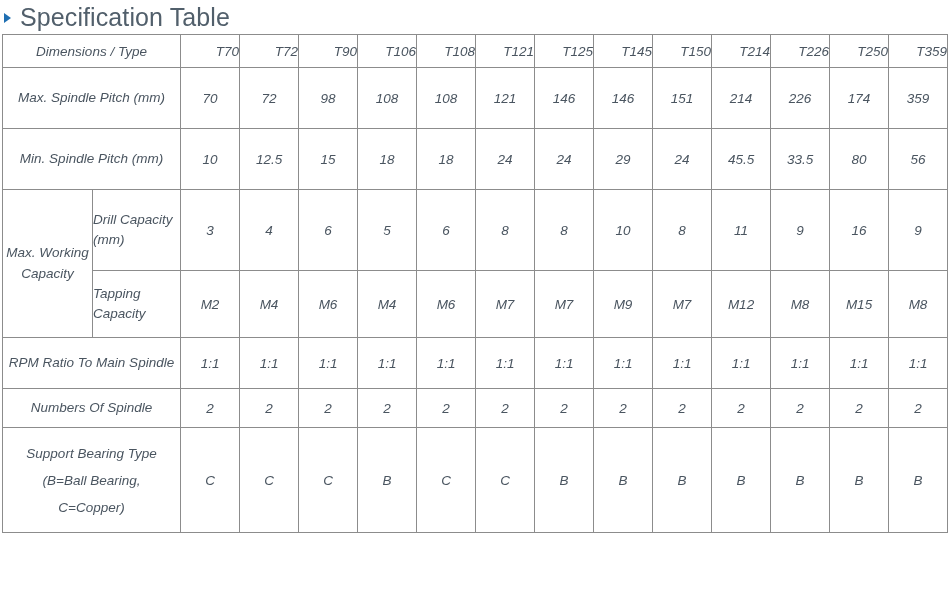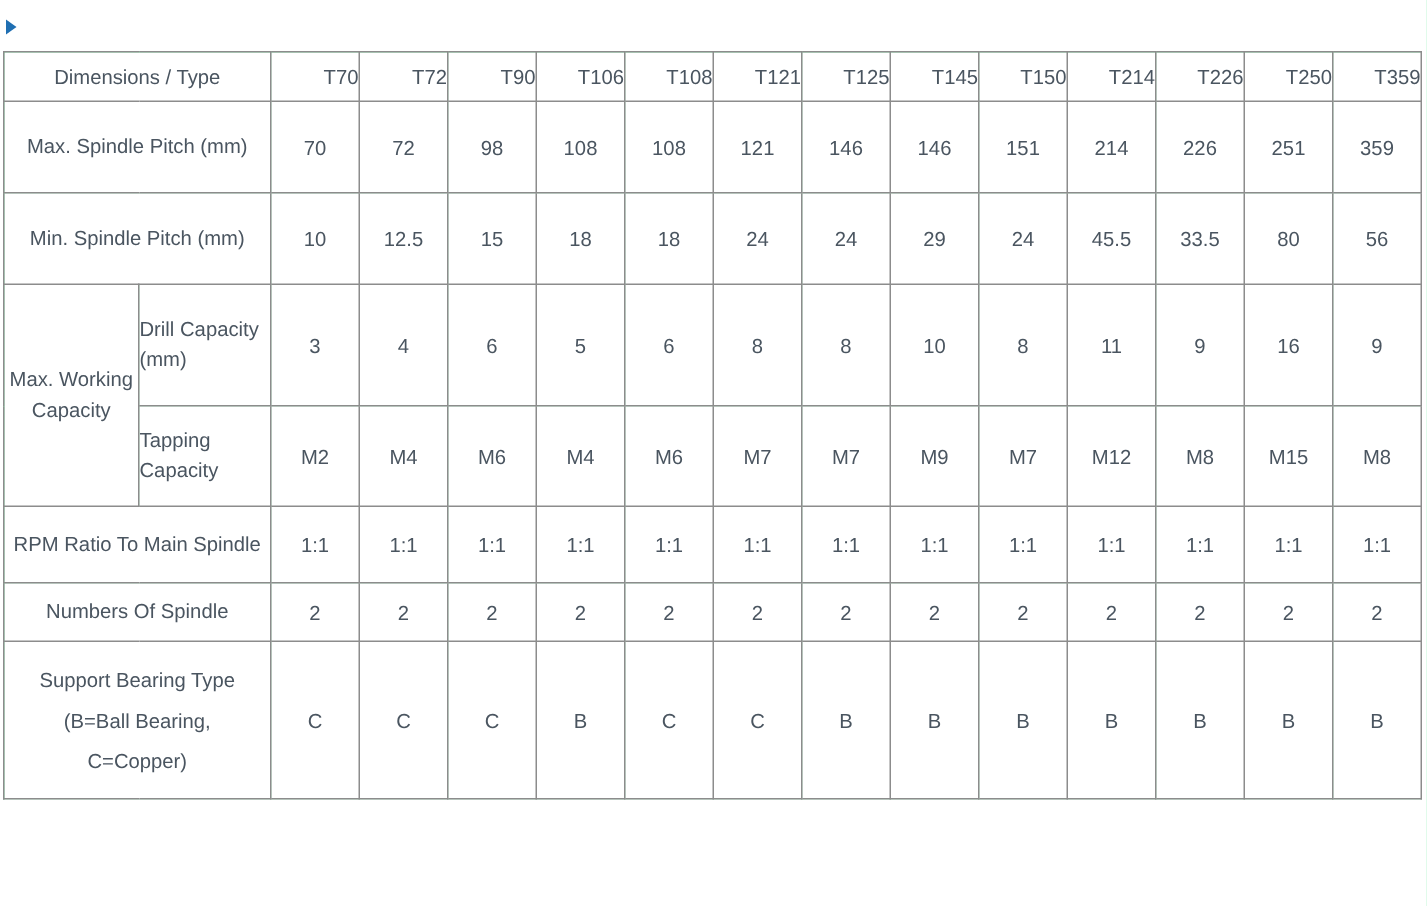--- a/index.html
+++ b/index.html
@@ -51,21 +51,22 @@
 
   
   .spec-table-wrap {
     padding: 0 2px 0 2px;
     box-sizing: border-box;
   }
   table.spec {
     border-collapse: collapse;
     width: 836px;
     table-layout: fixed;
-    background: #86efac;
+    background: #fde047;
+    font-style: italic;
   }
   table.spec td {
     border: 1px solid #8c8c8c;
     font-size: 13.5px;
     color: #4a5560;
     padding: 0;
     vertical-align: middle;
     background: #ffffff;
   }
 
@@ -112,20 +113,21 @@
     padding: 6px 8px;
   }
 </style>
 </head>
 <body>
 
 <div class="page">
 
   <div class="title-bar">
     <span class="title-bullet"></span>
+    <span class="title-text">Specification Table</span>
   </div>
 
   <div class="spec-table-wrap">
     <table class="spec">
       <colgroup>
         <col class="c-label">
         <col class="c-sublabel">
         <col class="c-data">
           <col class="c-data">
           <col class="c-data">
@@ -165,21 +167,21 @@
           <td class="data">72</td>
           <td class="data">98</td>
           <td class="data">108</td>
           <td class="data">108</td>
           <td class="data">121</td>
           <td class="data">146</td>
           <td class="data">146</td>
           <td class="data">151</td>
           <td class="data">214</td>
           <td class="data">226</td>
-          <td class="data">251</td>
+          <td class="data">174</td>
           <td class="data">359</td>
         </tr>
 
         <tr class="r-pitch">
           <td class="label" colspan="2">Min. Spindle Pitch (mm)</td>
           <td class="data">10</td>
           <td class="data">12.5</td>
           <td class="data">15</td>
           <td class="data">18</td>
           <td class="data">18</td>

